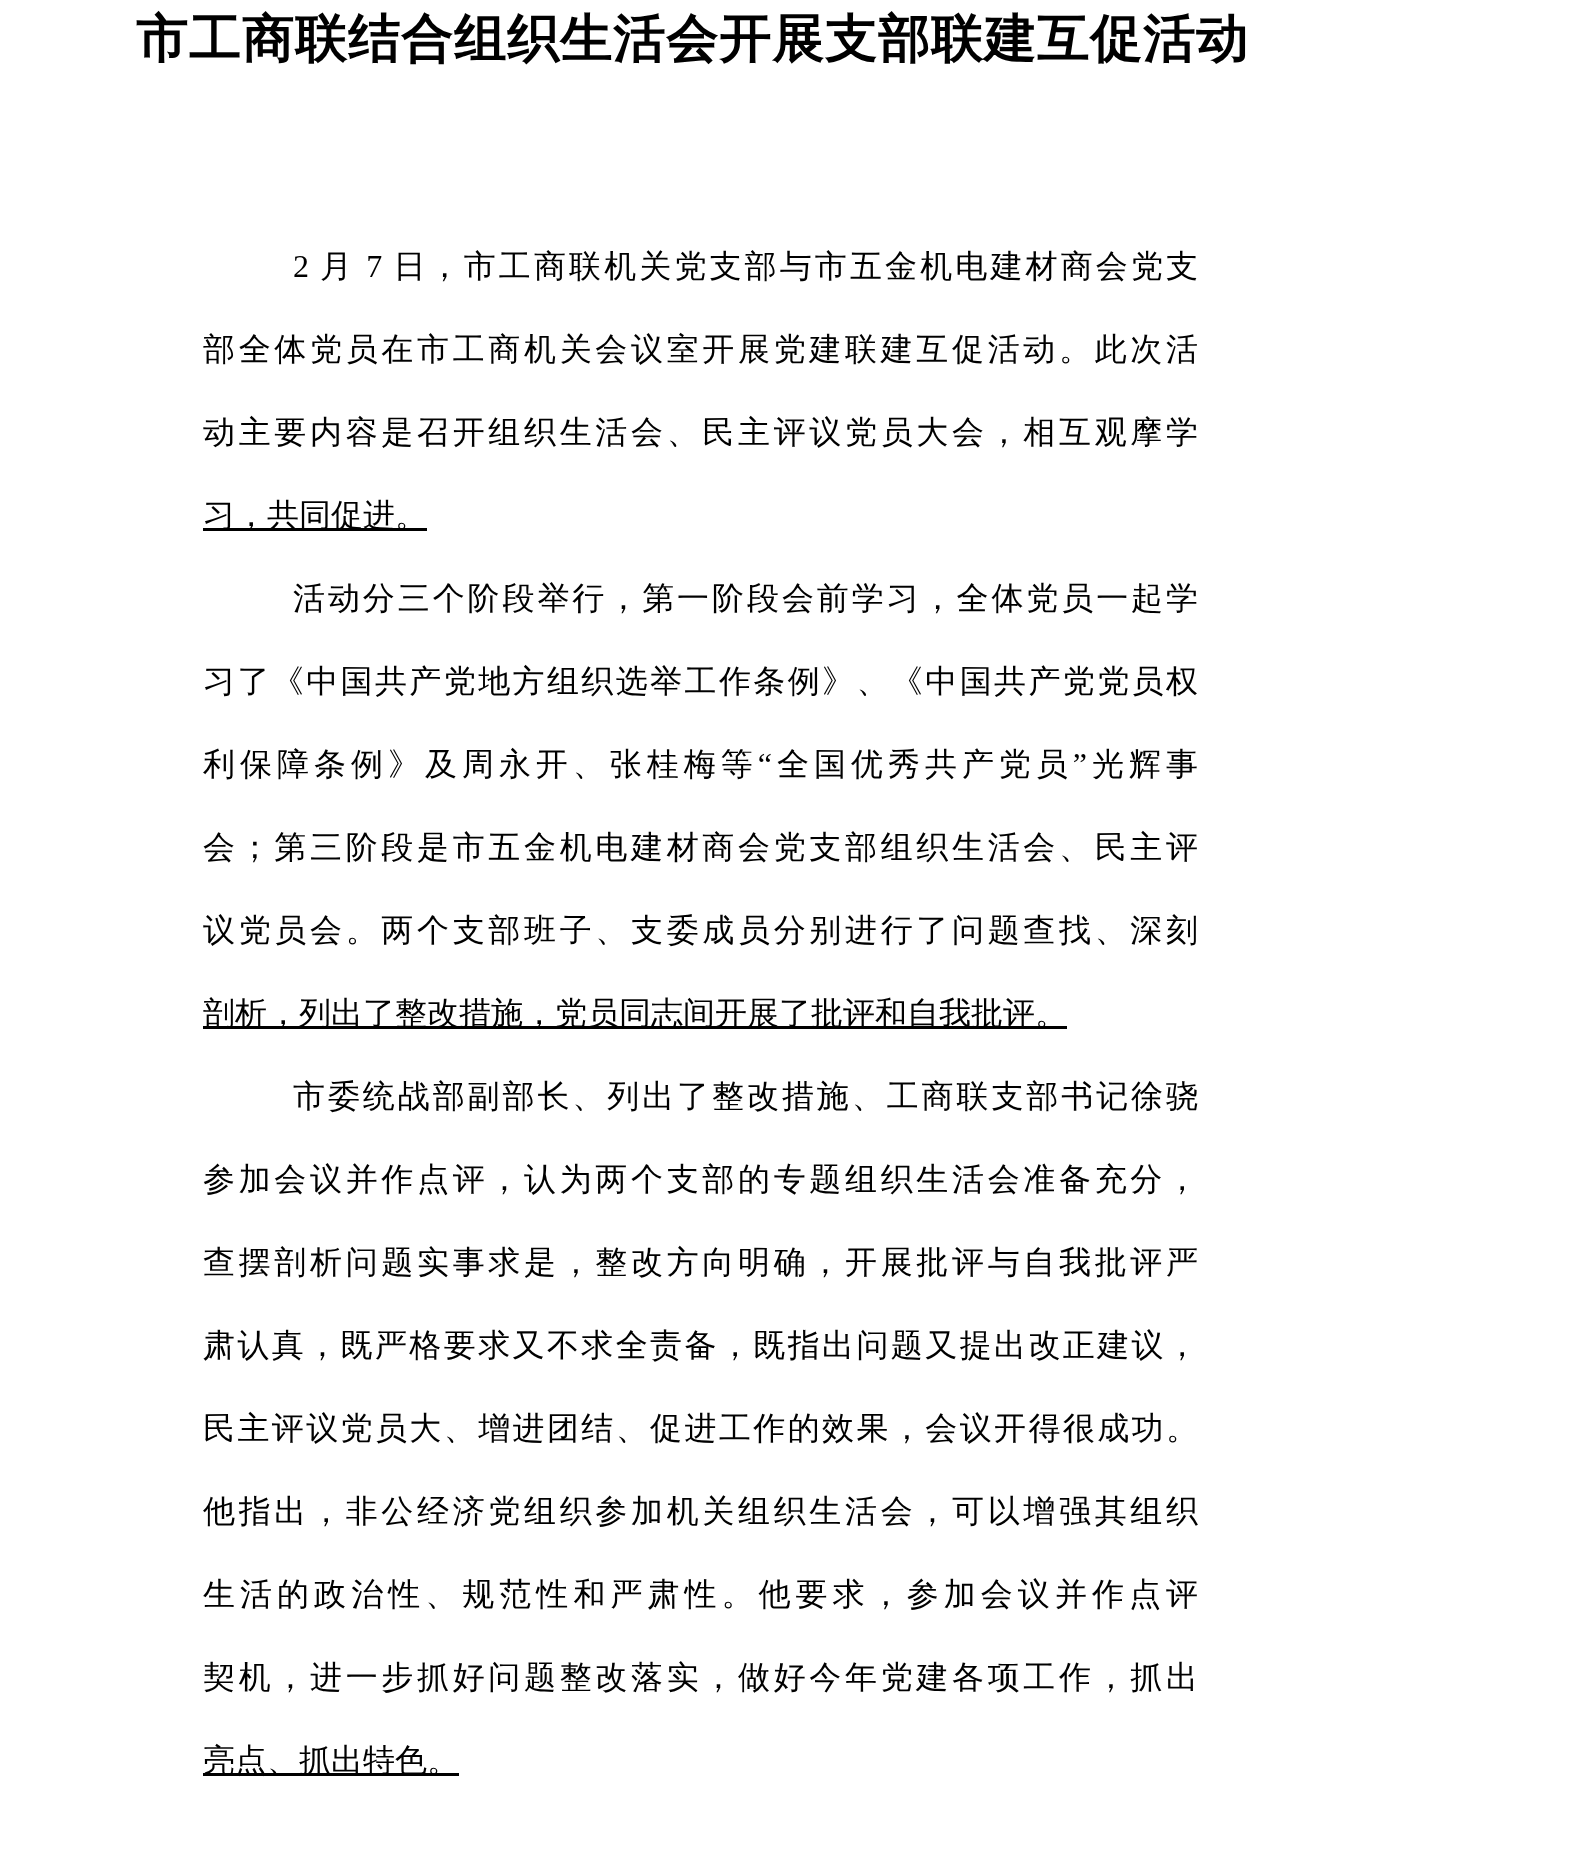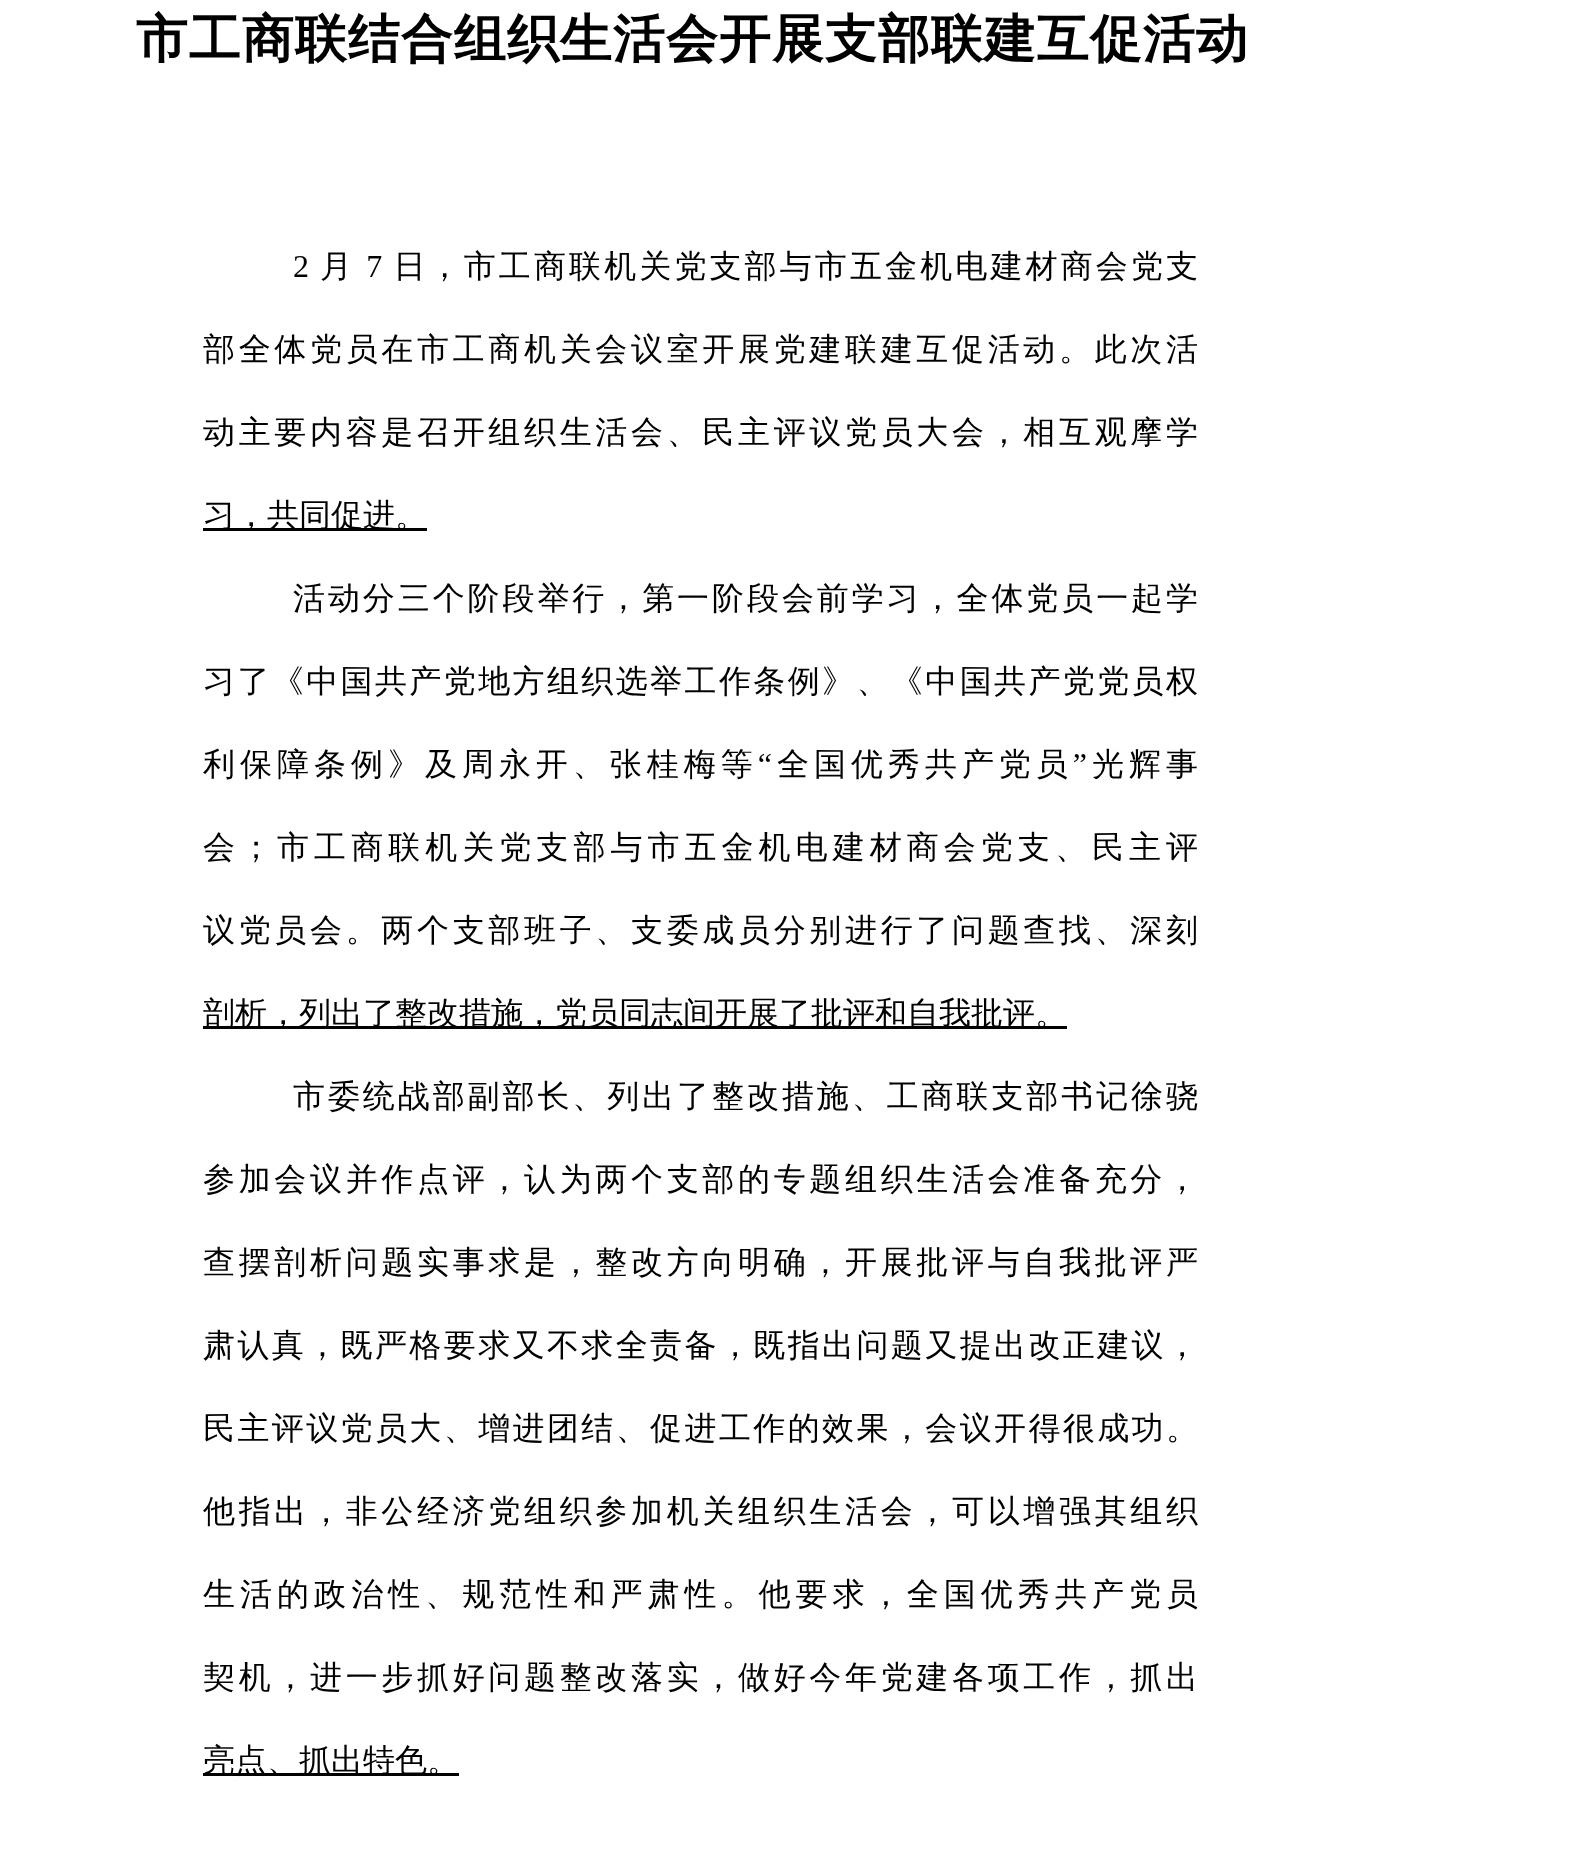--- a/index.html
+++ b/index.html
@@ -52,26 +52,26 @@
 <div class="page">
   <h1 class="doc-title">市工商联结合组织生活会开展支部联建互促活动</h1>
   <div class="doc-body">
       <div class="line first">2 月 7 日，市工商联机关党支部与市五金机电建材商会党支</div>
       <div class="line">部全体党员在市工商机关会议室开展党建联建互促活动。此次活</div>
       <div class="line">动主要内容是召开组织生活会、民主评议党员大会，相互观摩学</div>
       <div class="line last">习，共同促进。</div>
       <div class="line first">活动分三个阶段举行，第一阶段会前学习，全体党员一起学</div>
       <div class="line">习了《中国共产党地方组织选举工作条例》、《中国共产党党员权</div>
       <div class="line">利保障条例》及周永开、张桂梅等“全国优秀共产党员”光辉事</div>
-      <div class="line">会；市工商联机关党支部与市五金机电建材商会党支、民主评</div>
+      <div class="line">会；第三阶段是市五金机电建材商会党支部组织生活会、民主评</div>
       <div class="line">议党员会。两个支部班子、支委成员分别进行了问题查找、深刻</div>
       <div class="line last">剖析，列出了整改措施，党员同志间开展了批评和自我批评。</div>
       <div class="line first">市委统战部副部长、列出了整改措施、工商联支部书记徐骁</div>
       <div class="line">参加会议并作点评，认为两个支部的专题组织生活会准备充分，</div>
       <div class="line">查摆剖析问题实事求是，整改方向明确，开展批评与自我批评严</div>
       <div class="line">肃认真，既严格要求又不求全责备，既指出问题又提出改正建议，</div>
       <div class="line">民主评议党员大、增进团结、促进工作的效果，会议开得很成功。</div>
       <div class="line">他指出，非公经济党组织参加机关组织生活会，可以增强其组织</div>
-      <div class="line">生活的政治性、规范性和严肃性。他要求，全国优秀共产党员</div>
+      <div class="line">生活的政治性、规范性和严肃性。他要求，参加会议并作点评</div>
       <div class="line">契机，进一步抓好问题整改落实，做好今年党建各项工作，抓出</div>
       <div class="line last">亮点、抓出特色。</div>
     </div>
 </div>
 
 </body></html>

